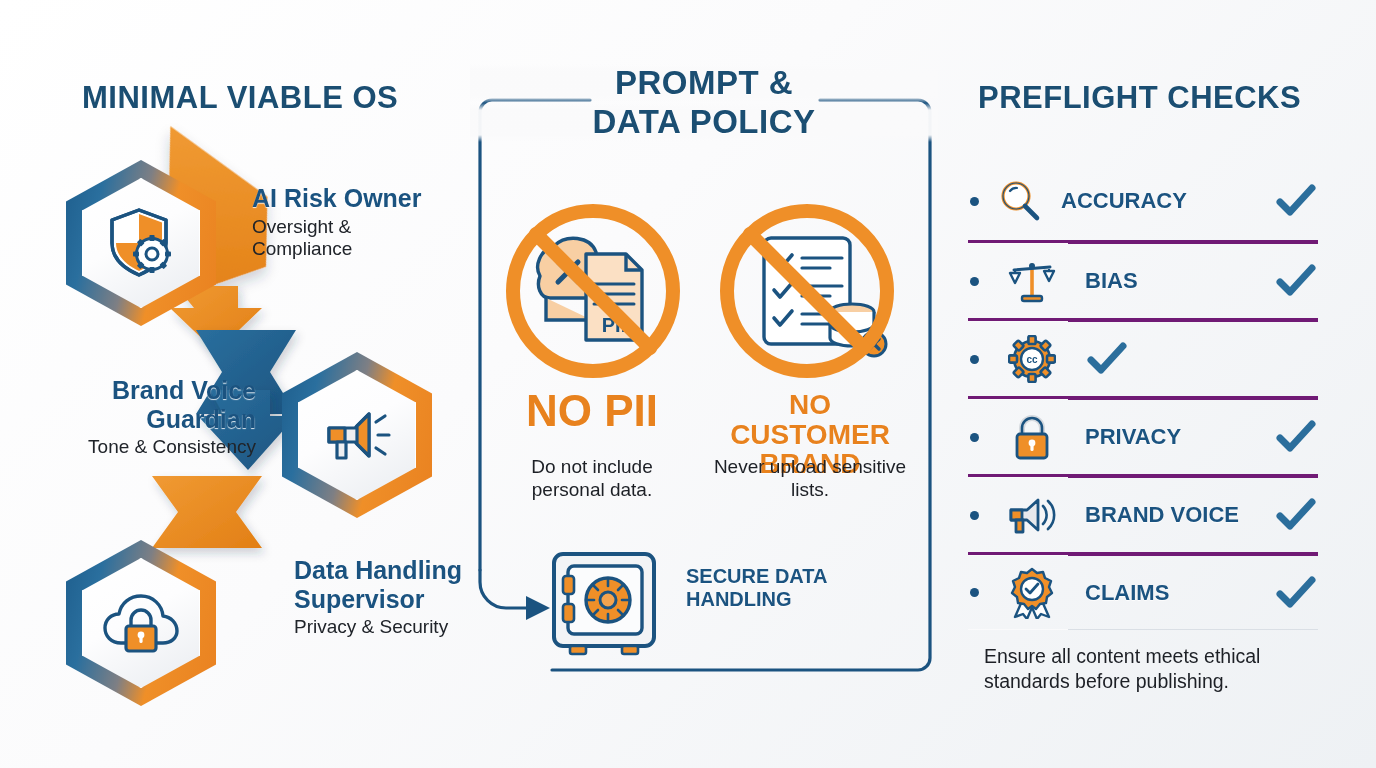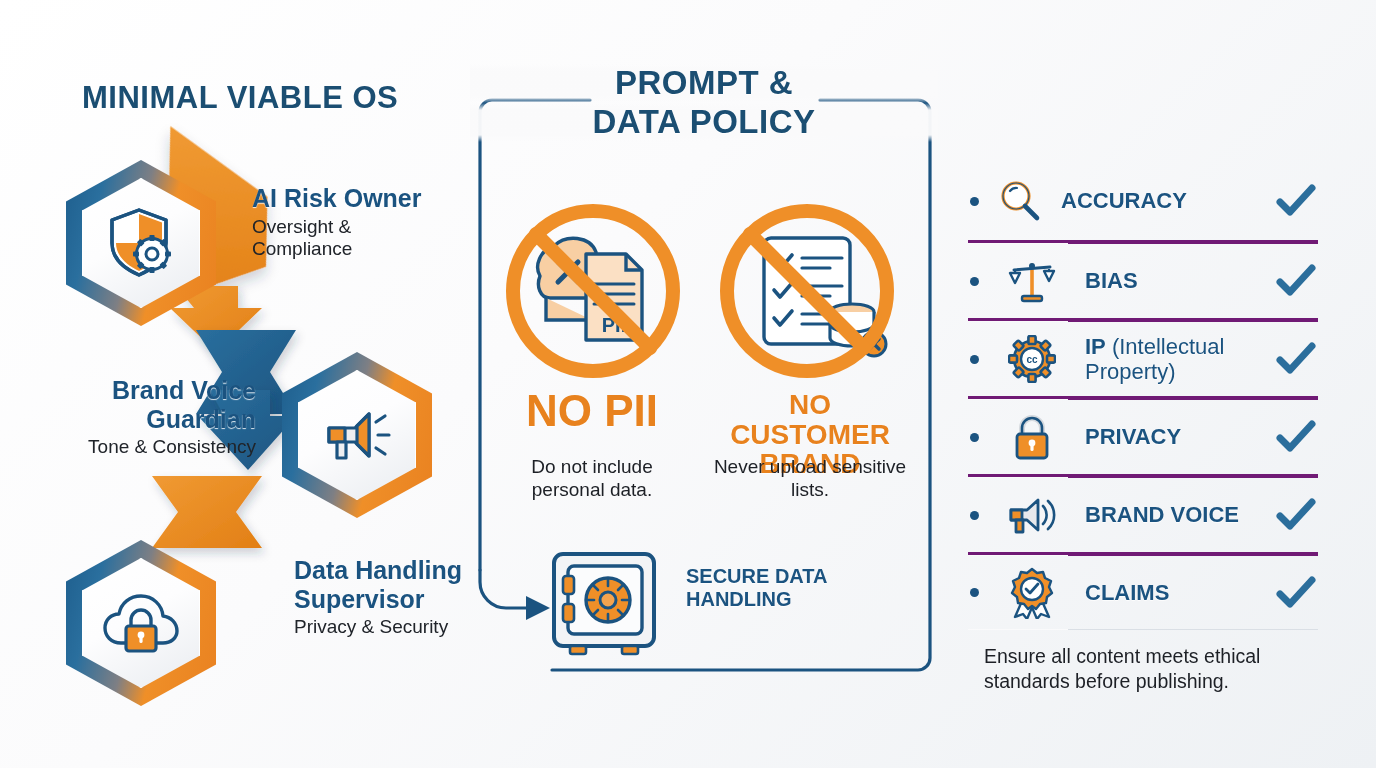--- a/index.html
+++ b/index.html
@@ -454,20 +454,21 @@
       <rect x="24" y="100" width="16" height="8" rx="2" fill="#ef8f28" stroke="#1b5380" stroke-width="2.6"></rect>
       <rect x="76" y="100" width="16" height="8" rx="2" fill="#ef8f28" stroke="#1b5380" stroke-width="2.6"></rect>
     </svg>
   </div>
 
   <div id="safe-label">
     <div>SECURE DATA</div>
     <div>HANDLING</div>
   </div>
 
+  <div class="col-heading" id="heading-right">PREFLIGHT CHECKS</div>
 
   <div id="checks-list">
 
     <div class="check-row">
       <div class="check-bullet"></div>
       <div class="check-icon">
         <svg width="46" height="46" viewBox="0 0 46 46" xmlns="http://www.w3.org/2000/svg">
           <circle cx="19" cy="18" r="13" fill="#ffffff" stroke="#ef8f28" stroke-width="3.2"></circle>
           <circle cx="19" cy="18" r="13" fill="none" stroke="#1b5380" stroke-width="1.2"></circle>
           <path d="M13 13 A8 8 0 0 1 20 10" fill="none" stroke="#1b5380" stroke-width="2.2" stroke-linecap="round"></path>
@@ -522,23 +523,20 @@
               <rect x="-3.6" y="-23" width="7.2" height="8" rx="1.6" transform="rotate(45)"></rect>
               <rect x="-3.6" y="15" width="7.2" height="8" rx="1.6" transform="rotate(45)"></rect>
               <rect x="-23" y="-3.6" width="8" height="7.2" rx="1.6" transform="rotate(45)"></rect>
               <rect x="15" y="-3.6" width="8" height="7.2" rx="1.6" transform="rotate(45)"></rect>
             </g>
             <circle r="11" fill="#ffffff" stroke="#1b5380" stroke-width="2.4"></circle>
             <text y="4" text-anchor="middle" fill="#1b5380" font-family="Liberation Sans, sans-serif" font-size="10" font-weight="bold">cc</text>
           </g>
         </svg>
       </div>
-      <div class="check-label">
-        <span>IP</span><span class="sublabel"> (Intellectual Property)</span>
-      </div>
       <div class="check-tick">
         <svg width="40" height="34" viewBox="0 0 40 34" xmlns="http://www.w3.org/2000/svg">
           <polyline points="4,18 14,28 36,4" fill="none" stroke="#2b6e9c" stroke-width="7" stroke-linecap="round" stroke-linejoin="round"></polyline>
         </svg>
       </div>
     </div>
 
     <div class="check-row">
       <div class="check-bullet"></div>
       <div class="check-icon">

